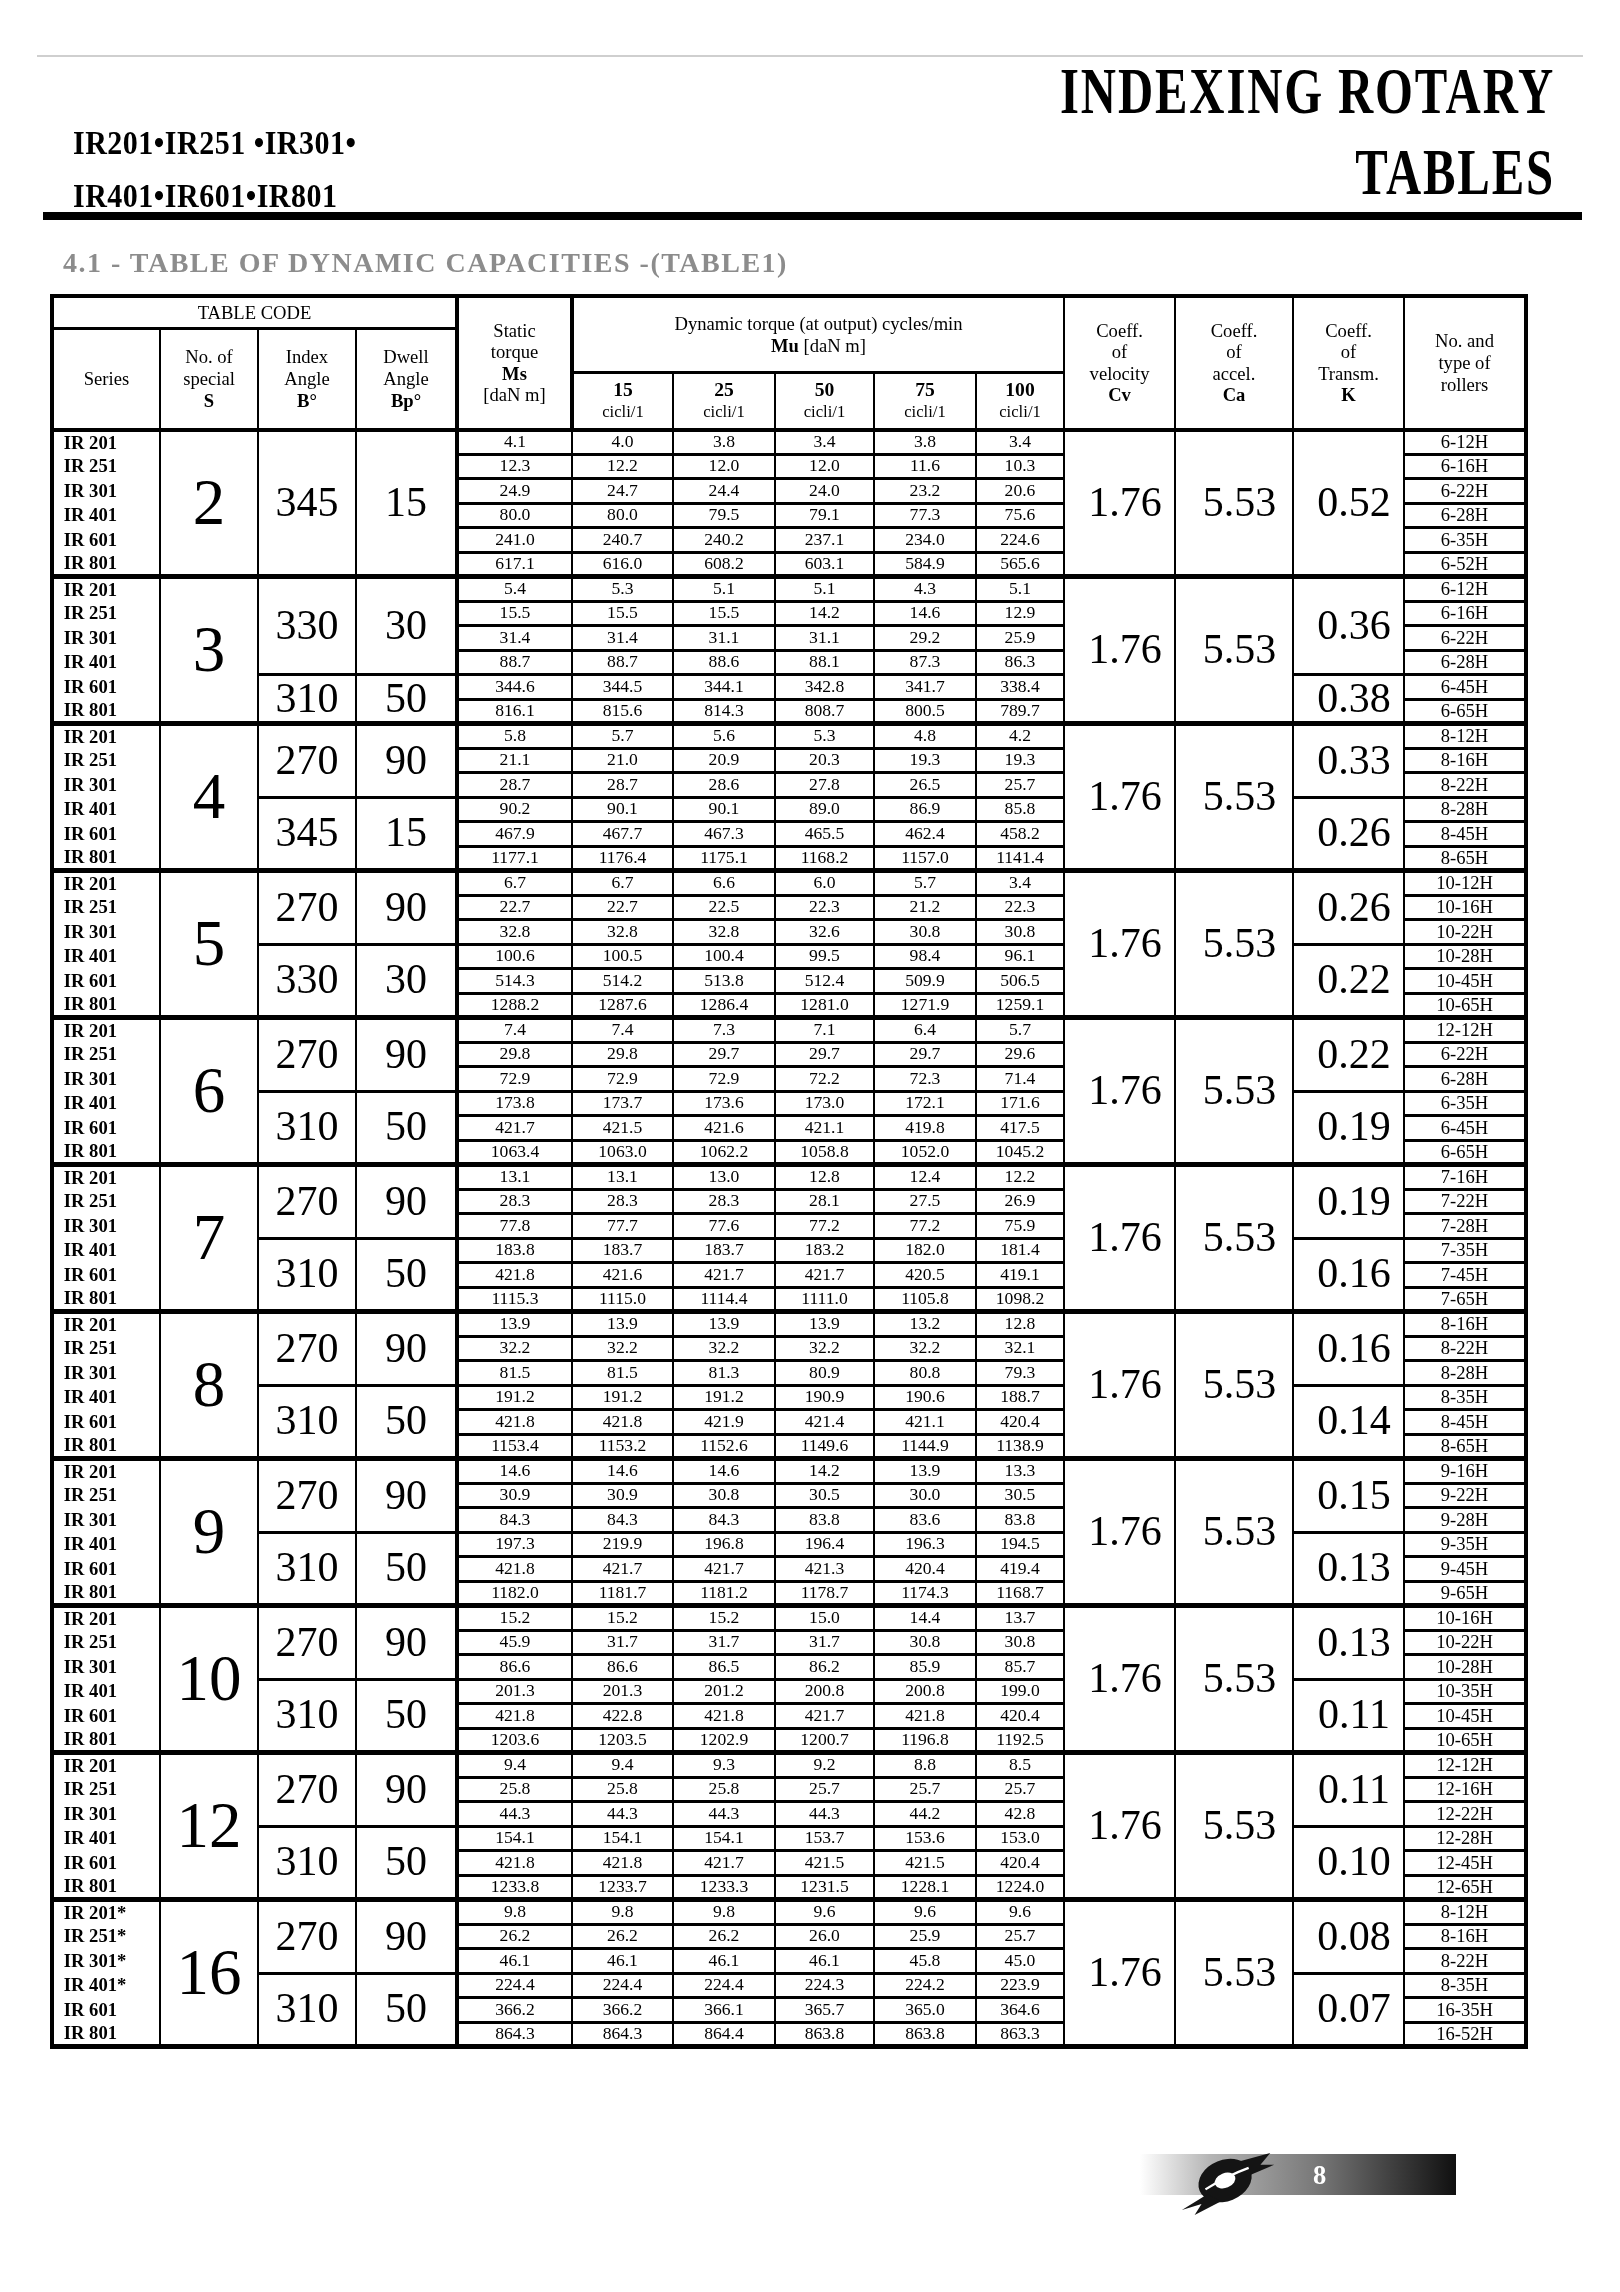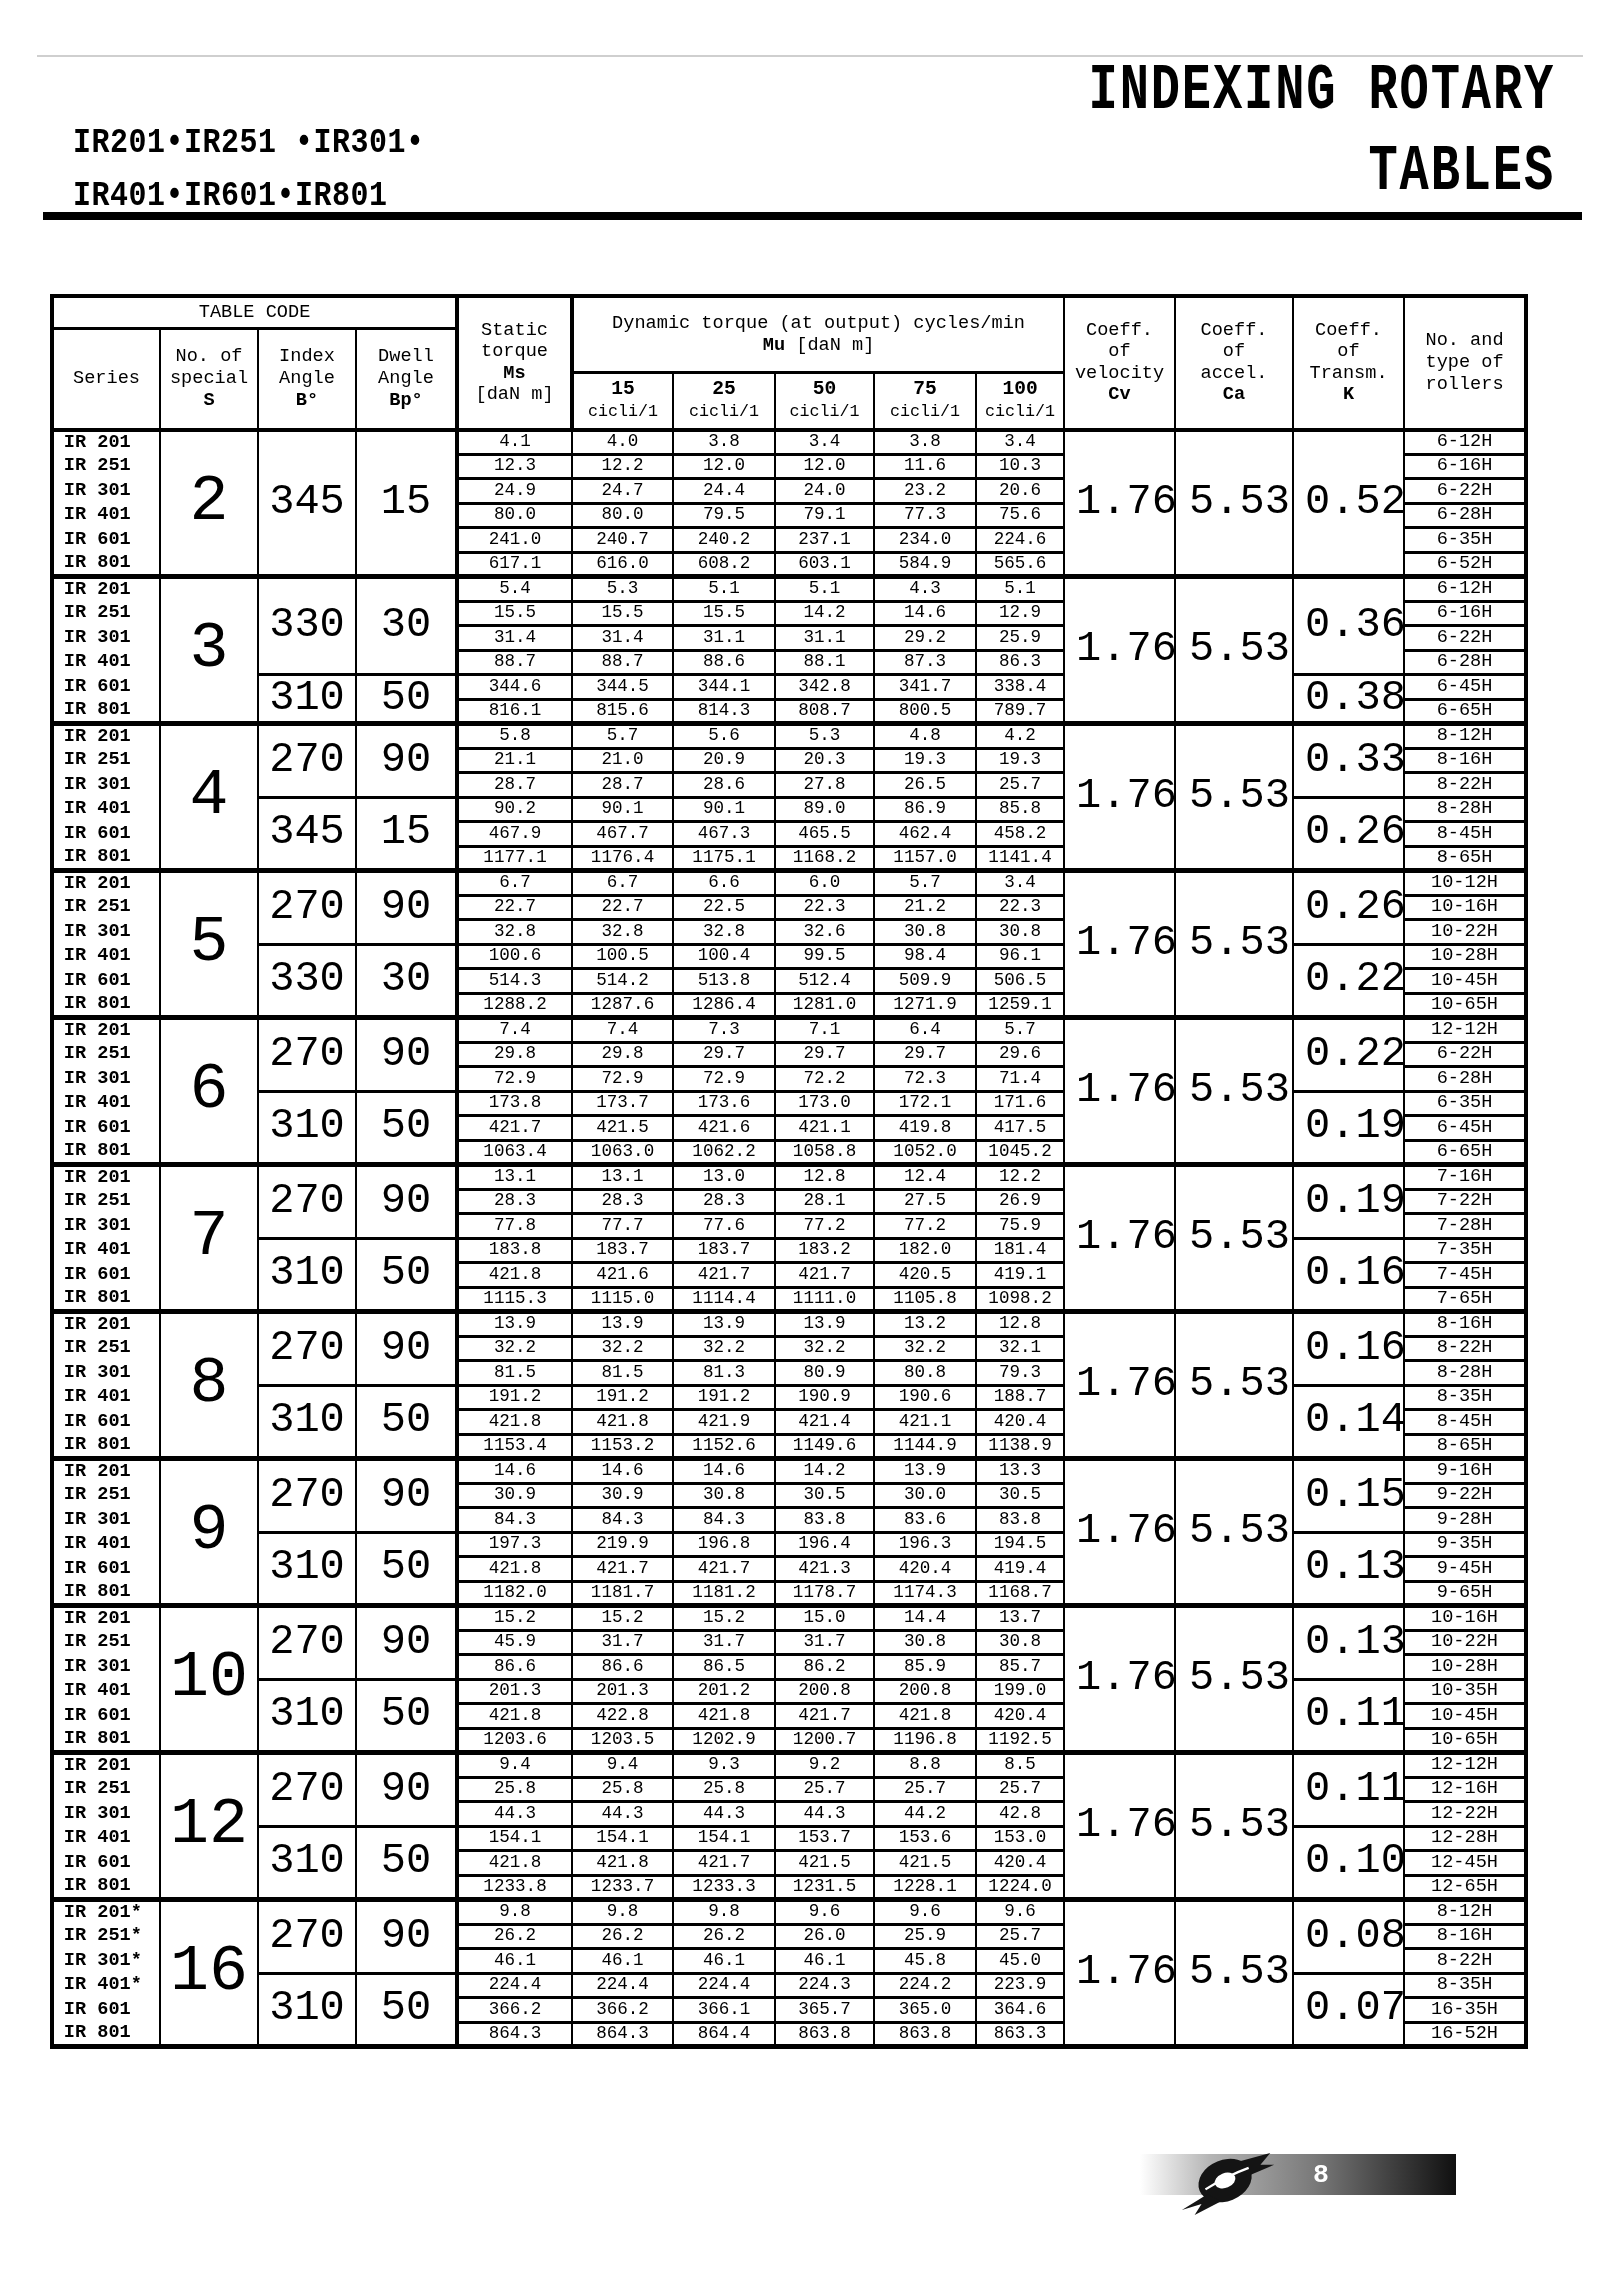--- a/index.html
+++ b/index.html
@@ -1,17 +1,17 @@
 <!DOCTYPE html>
 <html><head>
 <meta charset="utf-8">
 <style>
   html,body{margin:0;padding:0;background:#fff;}
   #page{position:relative;width:1620px;height:2262px;background:#fff;
-        font-family:Liberation Mono, monospace;color:#000;overflow:hidden;}
+        font-family:Liberation Serif, serif;color:#000;overflow:hidden;}
 
   
   .hairline{position:absolute;left:37px;top:55px;width:1546px;height:2px;background:#cfcfcf;}
 
   
   .brand{position:absolute;left:73px;top:116px;font-size:30px;font-weight:bold;
          line-height:46px;letter-spacing:0.5px;transform:scale(1,1.15);transform-origin:top left;white-space:pre;}
   .main-title{position:absolute;right:65px;top:51px;text-align:right;font-weight:bold;
          font-size:53px;line-height:66px;letter-spacing:2px;transform:scale(.92,1.22);transform-origin:top right;}
   .rule{position:absolute;left:43px;top:212px;width:1539px;height:7.8px;background:#000;}
@@ -56,20 +56,21 @@
 <div id="page">
 
   <div class="hairline"></div>
 
   <div class="brand"><span>IR201•IR251 •IR301•</span><br><span>IR401•IR601•IR801</span></div>
 
   <div class="main-title"><span>INDEXING ROTARY</span><br><span>TABLES</span></div>
 
   <div class="rule"></div>
 
+  <div class="section-title">4.1 - TABLE OF DYNAMIC CAPACITIES -(TABLE1)</div>
 
   <table>
     <colgroup>
       <col style="width:108px">
         <col style="width:98px">
         <col style="width:98px">
         <col style="width:101px">
       <col style="width:115px">
         <col style="width:101px">
         <col style="width:102px">

